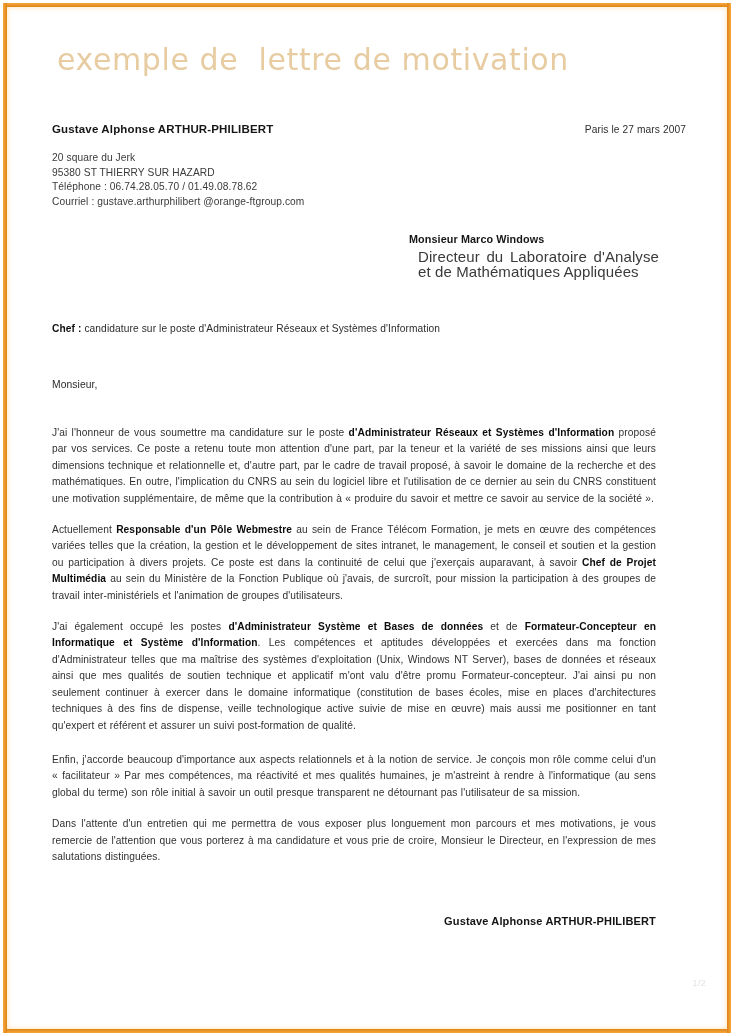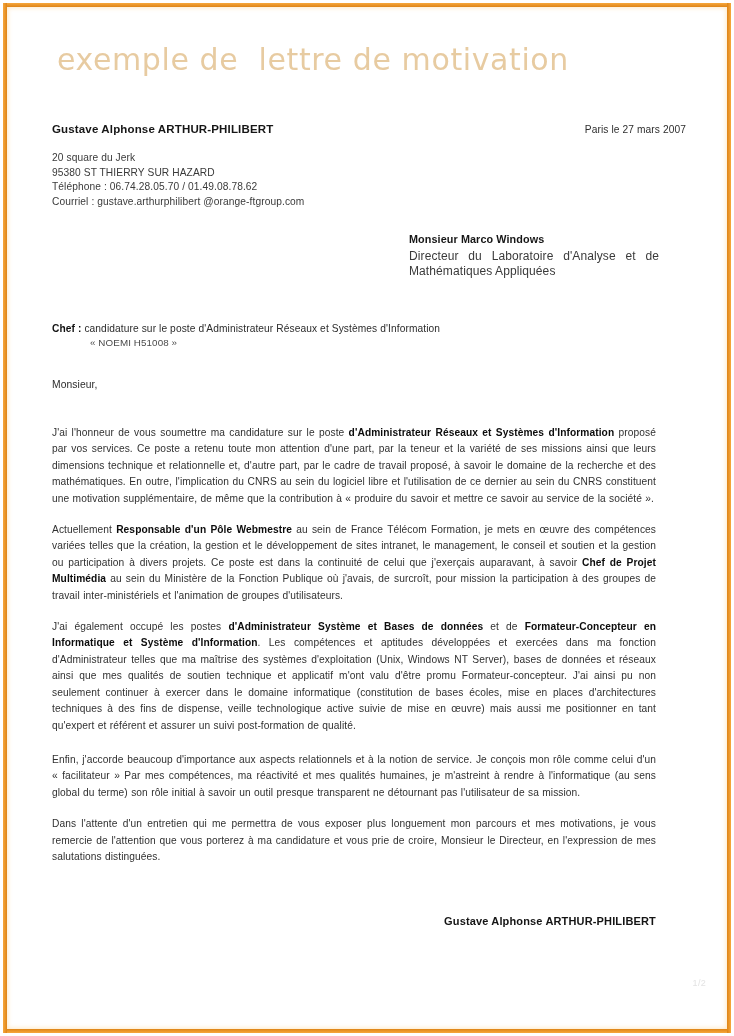--- a/index.html
+++ b/index.html
@@ -99,25 +99,26 @@
     width: 250px;
   }
   .recipient-name {
     font-size: 10.8px;
     font-weight: bold;
     color: #161616;
     letter-spacing: 0.1px;
     margin-bottom: 4px;
   }
   .recipient-role {
-    font-size: 12px;
+    font-size: 15px;
     color: #3a3a3a;
     line-height: 15px;
     text-align: justify;
     letter-spacing: 0.1px;
+    margin-left: 9px;
   }
 
   .subject {
     position: absolute;
     left: 52px;
     top: 323px;
     width: 560px;
     font-size: 10.2px;
     color: #2c2c2c;
     letter-spacing: 0.1px;
@@ -207,21 +208,20 @@
 
     <div class="date-line">Paris le 27 mars 2007</div>
 
     <div class="recipient">
       <div class="recipient-name">Monsieur Marco Windows</div>
       <div class="recipient-role"><span>Directeur du Laboratoire d'Analyse et de</span> <span>Mathématiques Appliquées</span></div>
     </div>
 
     <div class="subject">
       <div><b>Chef :</b><span> candidature sur le poste d'Administrateur Réseaux et Systèmes d'Information</span></div>
-      <div class="subject-ref">« NOEMI H51008 »</div>
     </div>
 
     <div class="salutation">Monsieur,</div>
 
     <div class="body">
 
       <p class="para"><span>J'ai l'honneur de vous soumettre ma candidature sur le poste </span><b>d'Administrateur Réseaux et Systèmes d'Information</b><span> proposé par vos services. Ce poste a retenu toute mon attention d'une part, par la teneur et la variété de ses missions ainsi que leurs dimensions technique et relationnelle et, d'autre part, par le cadre de travail proposé, à savoir le domaine de la recherche et des mathématiques. En outre, l'implication du CNRS au sein du logiciel libre et l'utilisation de ce dernier au sein du CNRS constituent une motivation supplémentaire, de même que la contribution à « produire du savoir et mettre ce savoir au service de la société ».</span></p>
 
       <p class="para"><span>Actuellement </span><b>Responsable d'un Pôle Webmestre</b><span> au sein de France Télécom Formation, je mets en œuvre des compétences variées  telles que la création, la gestion et le développement de sites intranet, le management, le conseil et soutien et la gestion ou participation à divers projets. Ce poste est dans la continuité de celui que j'exerçais auparavant, à savoir </span><b>Chef de Projet Multimédia</b><span> au sein du Ministère de la Fonction Publique où j'avais, de surcroît, pour mission la participation à des groupes de travail inter-ministériels et l'animation de groupes d'utilisateurs.</span></p>
 

